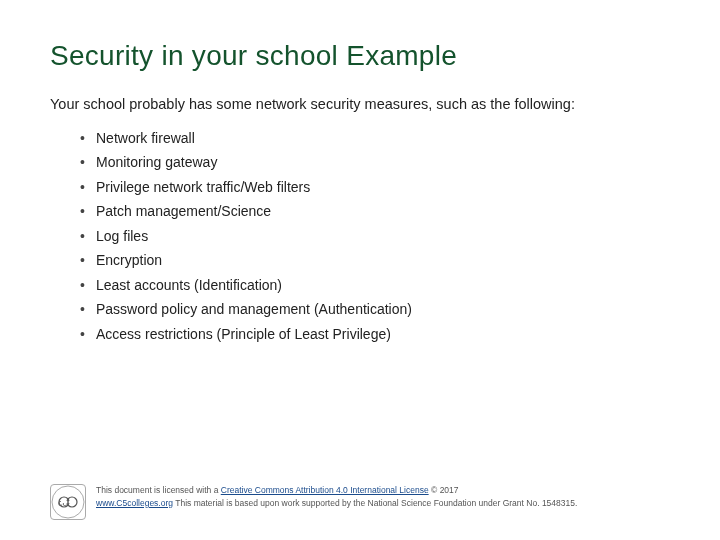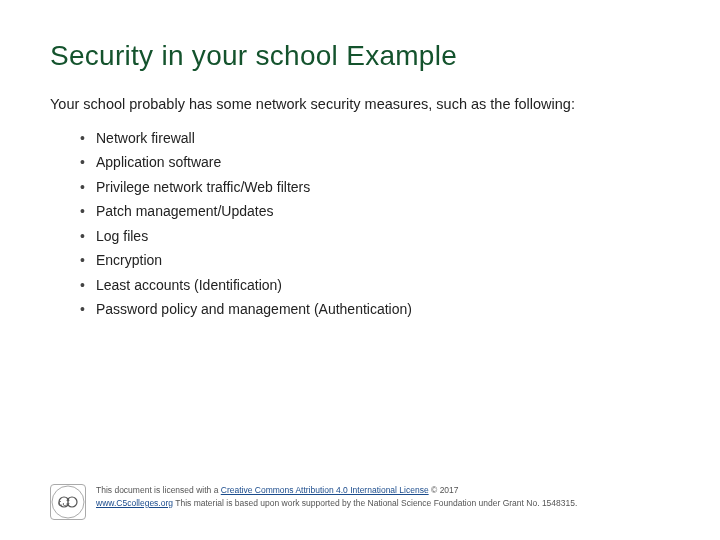--- a/index.html
+++ b/index.html
@@ -105,27 +105,28 @@
 <body>
 
 <div class="slide">
   <div class="main-content">
     <h1 class="title">Security in your school Example</h1>
 
     <p class="intro-text">Your school probably has some network security measures, such as the following:</p>
 
     <ul class="bullet-list">
     <li>Network firewall</li>
-        <li>Application software</li>
+        <li>Monitoring gateway</li>
         <li>Privilege network traffic/Web filters</li>
-        <li>Patch management/Updates</li>
+        <li>Patch management/Science</li>
         <li>Log files</li>
         <li>Encryption</li>
         <li>Least accounts (Identification)</li>
         <li>Password policy and management (Authentication)</li>
+        <li>Access restrictions (Principle of Least Privilege)</li>
       </ul>
   </div>
 
   <div class="footer">
     <div class="cc-icon">
       <svg width="34" height="34" viewBox="0 0 34 34">
         <circle cx="17" cy="17" r="16" fill="none" stroke="#aaa" stroke-width="1"></circle>
         <text x="7" y="21" font-size="9" fill="#555">cc</text>
         <circle cx="13" cy="17" r="5" fill="none" stroke="#555" stroke-width="1.2"></circle>
         <circle cx="21" cy="17" r="5" fill="none" stroke="#555" stroke-width="1.2"></circle>

